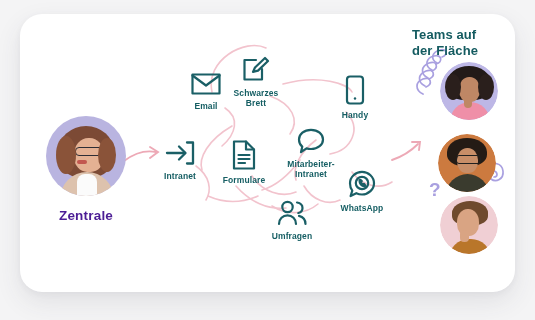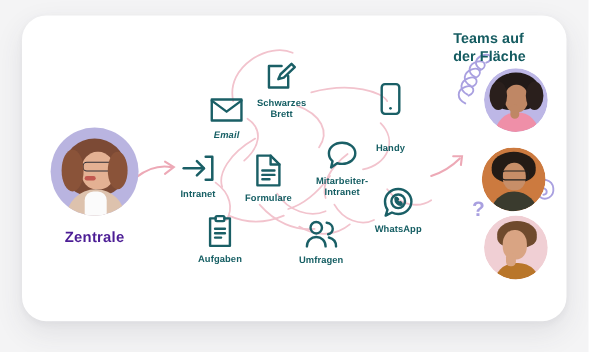--- a/index.html
+++ b/index.html
@@ -109,21 +109,21 @@
       <div style="position:absolute;left:31px;top:58px;width:20px;height:28px;background:#fbfbfb;border-radius:8px 8px 0 0;"></div>
     </div>
     <div class="zlbl">Zentrale</div>
   </div>
 
   <div id="teams-heading">
     <div>Teams auf</div>
     <div>der Fläche</div>
   </div>
 
-  <div class="node" style="left:163px;top:88px;font-style:italic;">
+  <div class="node" style="left:163px;top:72px;">
     <span class="ico">
       <svg width="30" height="24" viewBox="0 0 30 24" fill="none" stroke="#1a5f66" stroke-width="2.2" stroke-linejoin="round" stroke-linecap="round">
         <rect x="1.5" y="2.5" width="27" height="19"></rect>
         <path d="M1.5,3.5 L15,13.5 L28.5,3.5"></path>
       </svg>
     </span>
     <span class="lbl">Email</span>
   </div>
 
   <div class="node" style="left:213px;top:55px;justify-content:space-between;">
@@ -131,21 +131,21 @@
       <svg width="28" height="28" viewBox="0 0 28 28" fill="none" stroke="#1a5f66" stroke-width="2.2" stroke-linejoin="round" stroke-linecap="round">
         <path d="M20,14 V24.5 H2.5 V5 H14"></path>
         <path d="M11,17 L13,12.5 L23,3 L26,6 L16,15.6 Z"></path>
       </svg>
     </span>
     <span class="lbl">
       <span>Schwarzes</span><br><span>Brett</span>
     </span>
   </div>
 
-  <div class="node" style="left:312px;top:75px;gap:19px;">
+  <div class="node" style="left:312px;top:75px;">
     <span class="ico">
       <svg width="20" height="30" viewBox="0 0 20 30" fill="none" stroke="#1a5f66" stroke-width="2.2" stroke-linejoin="round">
         <rect x="2" y="1.5" width="16" height="27" rx="3"></rect>
         <circle cx="10" cy="23.5" r="1.2" fill="#1a5f66" stroke="none"></circle>
       </svg>
     </span>
     <span class="lbl">Handy</span>
   </div>
 
   <div class="node" style="left:201px;top:140px;">
@@ -174,30 +174,20 @@
     <span class="ico">
       <svg width="28" height="26" viewBox="0 0 28 26" fill="none" stroke="#1a5f66" stroke-width="2.2" stroke-linejoin="round" stroke-linecap="round">
         <path d="M14,1.8 C21,1.8 26,6.2 26,11.4 C26,16.6 21,21 14,21 C12.4,21 10.9,20.8 9.5,20.4 L4,24.2 L5.3,18.6 C3,16.7 2,14.2 2,11.4 C2,6.2 7,1.8 14,1.8 Z"></path>
       </svg>
     </span>
     <span class="lbl">
       <span>Mitarbeiter-</span><br><span>Intranet</span>
     </span>
   </div>
 
-  <div class="node" style="left:157px;top:195px;">
-    <span class="ico">
-      <svg width="24" height="30" viewBox="0 0 24 30" fill="none" stroke="#1a5f66" stroke-width="2.2" stroke-linejoin="round" stroke-linecap="round">
-        <path d="M8,3.5 H3 V28.5 H21 V3.5 H16"></path>
-        <rect x="8" y="1.5" width="8" height="4.5" rx="1.2"></rect>
-        <path d="M7.5,13 H16.5 M7.5,17 H16.5 M7.5,21 H13"></path>
-      </svg>
-    </span>
-    <span class="lbl">Aufgaben</span>
-  </div>
 
   <div class="node" style="left:249px;top:200px;">
     <span class="ico">
       <svg width="32" height="26" viewBox="0 0 32 26" fill="none" stroke="#1a5f66" stroke-width="2.2" stroke-linejoin="round" stroke-linecap="round">
         <circle cx="11.5" cy="7" r="5.2"></circle>
         <path d="M3,24 C3,18.8 6.8,15.4 11.5,15.4 C16.2,15.4 20,18.8 20,24"></path>
         <path d="M21,2.5 C24.3,3 26.5,5.3 26.5,8 C26.5,10.4 24.8,12.4 22.3,13"></path>
         <path d="M23,15.9 C27,16.9 29.5,20 29.5,24"></path>
       </svg>
     </span>

